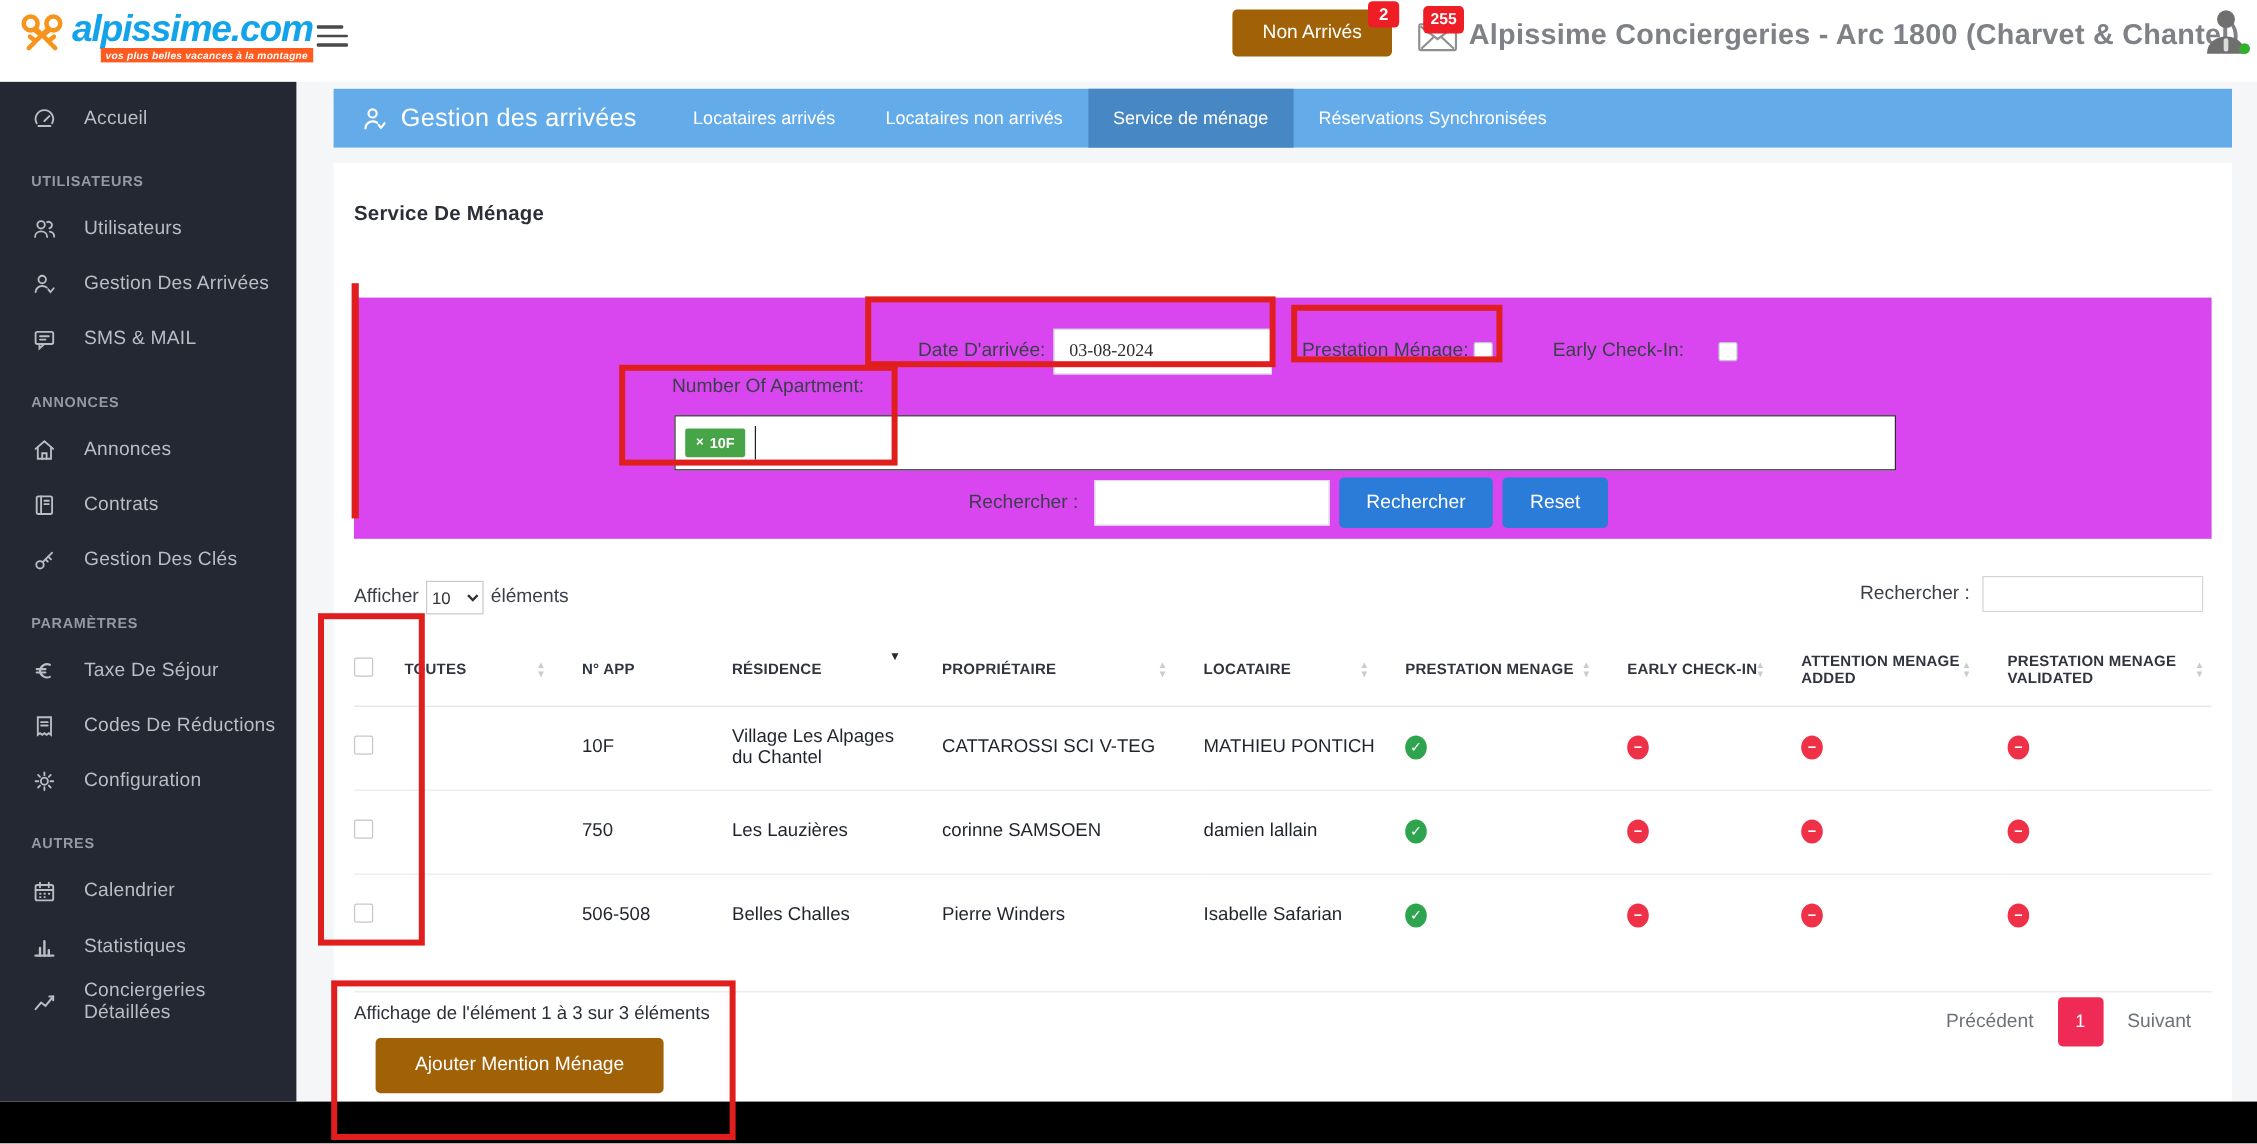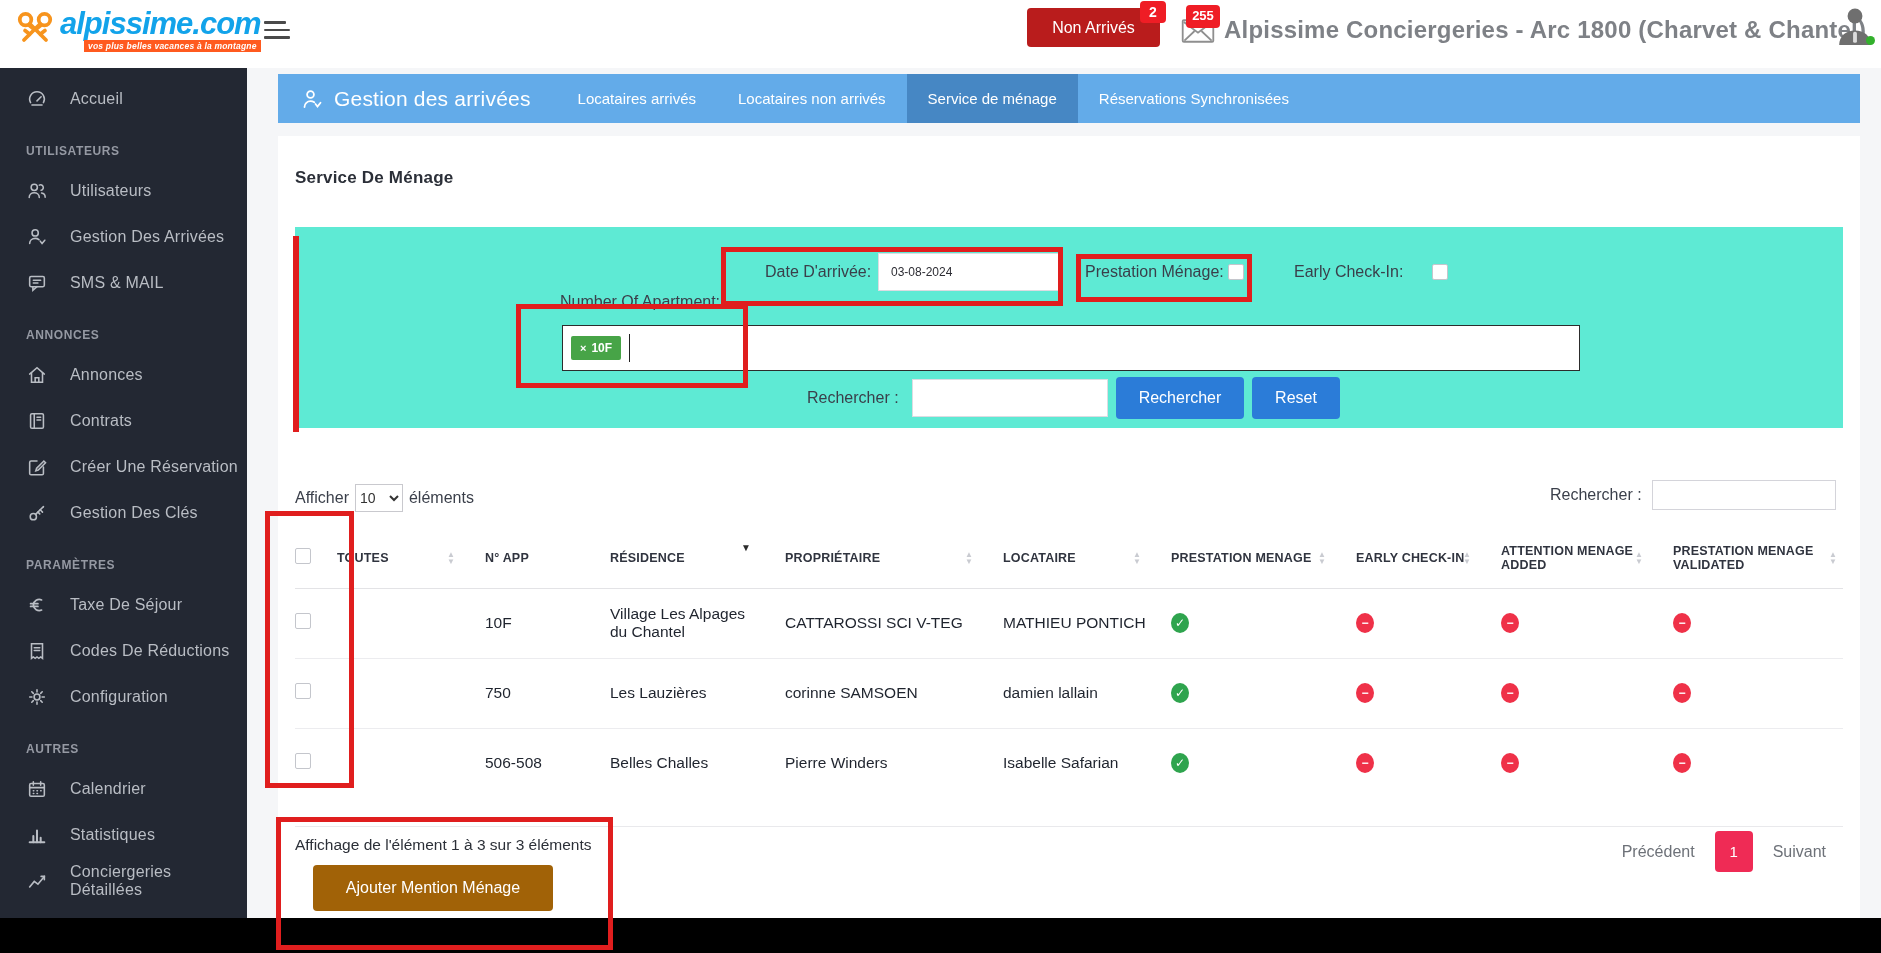--- a/index.html
+++ b/index.html
@@ -15,21 +15,21 @@
   .header { position:absolute; left:0; top:0; width:1881px; height:68px; background:#fff; z-index:5; }
   .logo { position:absolute; left:14px; top:8px; display:flex; align-items:flex-start; gap:4px;font-style:italic; }
   .logo-text-wrap { display:flex; flex-direction:column; }
   .logo-name { font-size:31px; font-weight:bold; color:#12a3ea; letter-spacing:-1px; line-height:32px; }
   .logo-tagline { background:#ff5a1f; color:#fff; font-size:8.5px; font-weight:bold; padding:1px 4px; align-self:flex-end; letter-spacing:.2px; }
   .hamburger { position:absolute; left:264px; top:21px; width:26px; cursor:pointer; }
   .hamburger div { height:2.5px; background:#4a4a4a; margin-bottom:5px; border-radius:1px; }
   .hamburger div:nth-child(1){ width:22px; }
   .hamburger div:nth-child(2){ width:26px; }
   .hamburger div:nth-child(3){ width:26px; }
-  .btn-nonarrives { position:absolute; left:1027px; top:8px; width:133px; height:39px; background:#b91c1c; color:#fff;
+  .btn-nonarrives { position:absolute; left:1027px; top:8px; width:133px; height:39px; background:#a16207; color:#fff;
      border:none; border-radius:4px; font-size:16px; font-family:inherit; cursor:pointer; }
   .badge { position:absolute; background:#ef1d25; color:#fff; font-weight:bold; border-radius:4px; text-align:center; z-index:6; }
   .badge-nonarrives { left:1140px; top:1px; width:26px; height:22px; font-size:14px; line-height:22px; }
   .badge-mail { left:1186px; top:5px; min-width:34px; height:23px; font-size:13px; line-height:21px; padding:0 4px; }
   .mail-icon { position:absolute; left:1181px; top:17px; }
   .account-title { position:absolute; left:1224px; top:16px; font-size:24px; font-weight:bold; color:#7e8186; letter-spacing:.2px; white-space:nowrap; }
   .avatar { position:absolute; left:1834px; top:5px; width:42px; height:46px; cursor:pointer; }
   .avatar .dot { position:absolute; right:1px; bottom:6px; width:9px; height:9px; border-radius:50%; background:#33b02c; }
   
   .sidebar { position:absolute; left:0; top:68px; width:247px; height:850px; background:#232833; z-index:4; padding-top:8px; }
@@ -41,23 +41,23 @@
   .black-strip { position:absolute; left:0; top:918px; width:1881px; height:35px; background:#000; z-index:3; }
   
   .tabbar { position:absolute; left:278px; top:74px; width:1582px; height:49px; background:#63abe9; display:flex; align-items:stretch; color:#fff; z-index:4; }
   .module-title { display:flex; align-items:center; gap:10px; padding:0 26px 0 22px; font-size:21px; letter-spacing:.2px; }
   .tab { display:flex; align-items:center; padding:0 21px; font-size:15px; cursor:pointer; white-space:nowrap; }
   .tab.active { background:#4687c4; }
   
   .card { position:absolute; left:278px; top:136px; width:1582px; height:782px; background:#fff; z-index:2; }
   .section-title { position:absolute; left:17px; top:32px; font-size:17px; font-weight:bold; color:#2b2f38; letter-spacing:.2px; }
   
-  .filters { position:absolute; left:17px; top:91px; width:1548px; height:201px; background:#5eead4; }
+  .filters { position:absolute; left:17px; top:112px; width:1548px; height:201px; background:#d946ef; }
   .f-label { position:absolute; font-size:16px; color:#3a3f4a; white-space:nowrap; }
-  .f-input { position:absolute; background:#fff; border:1px solid #dcdce2; font-size:12px; color:#2c2c33; font-family:Liberation Sans, sans-serif; padding:0 12px; }
+  .f-input { position:absolute; background:#fff; border:1px solid #dcdce2; font-size:15px; color:#2c2c33; font-family:Liberation Serif, serif; padding:0 12px; }
   .date-input { left:583px; top:26px; width:182px; height:38px; }
   .cb { position:absolute; width:16px; height:16px; appearance:none; -webkit-appearance:none; border:1px solid #c4c6cc; border-radius:2px; background:#fff; cursor:pointer; }
   .apt-input { position:absolute; left:267px; top:98px; width:1018px; height:46px; background:#fff; border:1px solid #2c2c2c; display:flex; align-items:center; padding:0 8px; cursor:text; }
   .apt-tag { background:#47a447; color:#fff; font-size:12px; font-weight:bold; padding:5px 9px; border-radius:2px; display:flex; align-items:center; gap:5px; }
   .apt-tag .x { font-size:11px; cursor:pointer; }
   .caret { width:1px; height:28px; background:#222; margin-left:8px; }
   .search-input { left:617px; top:152px; width:196px; height:38px; }
   .btn-blue { position:absolute; background:#2b7cd8; color:#fff; border:none; border-radius:4px; font-size:16px; font-family:inherit; cursor:pointer; }
   .btn-rech { left:821px; top:150px; width:128px; height:42px; }
   .btn-reset { left:957px; top:150px; width:88px; height:42px; }
@@ -180,27 +180,20 @@
       </svg>
     <span>Annonces</span>
   </div>
   <div class="side-item">
     <svg width="22" height="22" viewBox="0 0 24 24" fill="none" stroke="#b9bdc4" stroke-width="1.7" stroke-linecap="round">
         <rect x="5" y="4" width="14" height="16" rx="1.5"></rect>
         <path d="M9 4v16"></path>
         <path d="M12 8h4M12 11h4"></path>
       </svg>
     <span>Contrats</span>
-  </div>
-  <div class="side-item">
-    <svg width="22" height="22" viewBox="0 0 24 24" fill="none" stroke="#b9bdc4" stroke-width="1.7" stroke-linecap="round">
-        <path d="M19 12v7a1.5 1.5 0 0 1-1.5 1.5h-12A1.5 1.5 0 0 1 4 19V7a1.5 1.5 0 0 1 1.5-1.5H12"></path>
-        <path d="M11.5 13.5l8-8 1.8 1.8-8 8-2.6.8z"></path>
-      </svg>
-    <span>Créer Une Réservation</span>
   </div>
   <div class="side-item">
     <svg width="22" height="22" viewBox="0 0 24 24" fill="none" stroke="#b9bdc4" stroke-width="1.7" stroke-linecap="round">
         <circle cx="8" cy="16" r="3.4"></circle>
         <path d="M10.5 13.5L19 5"></path>
         <path d="M15.5 8.5l2.5 2.5M13 11l2 2"></path>
       </svg>
     <span>Gestion Des Clés</span>
   </div>
   <div class="side-section">PARAMÈTRES</div>

